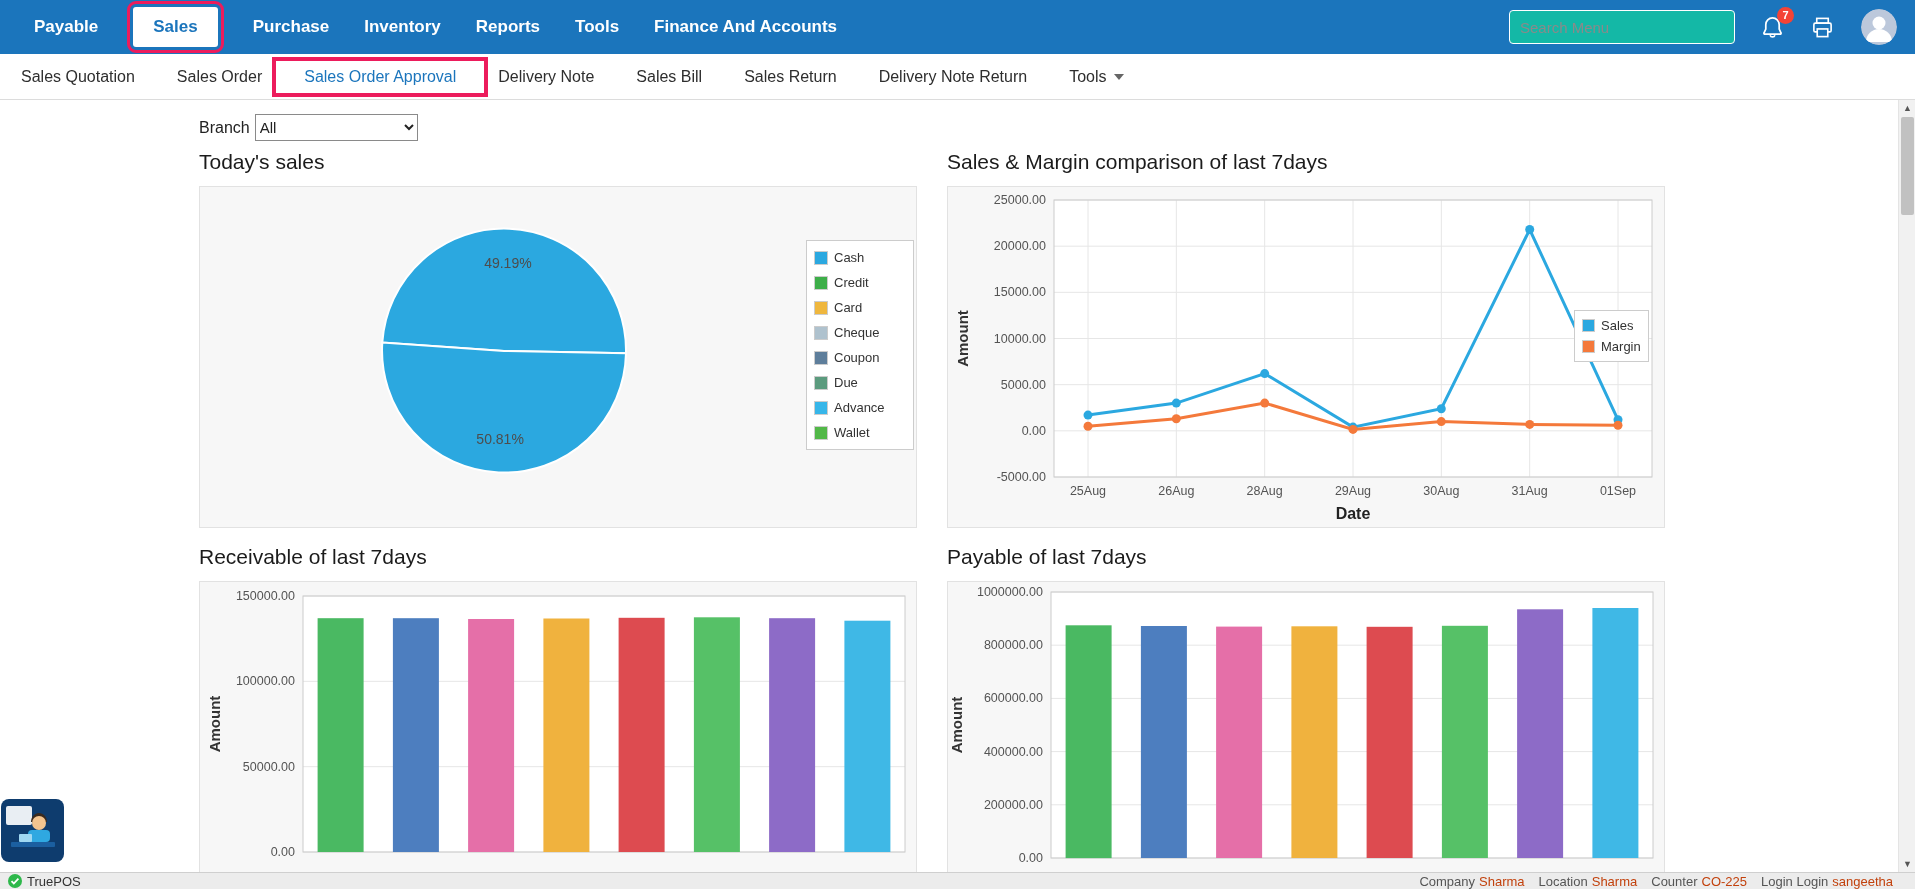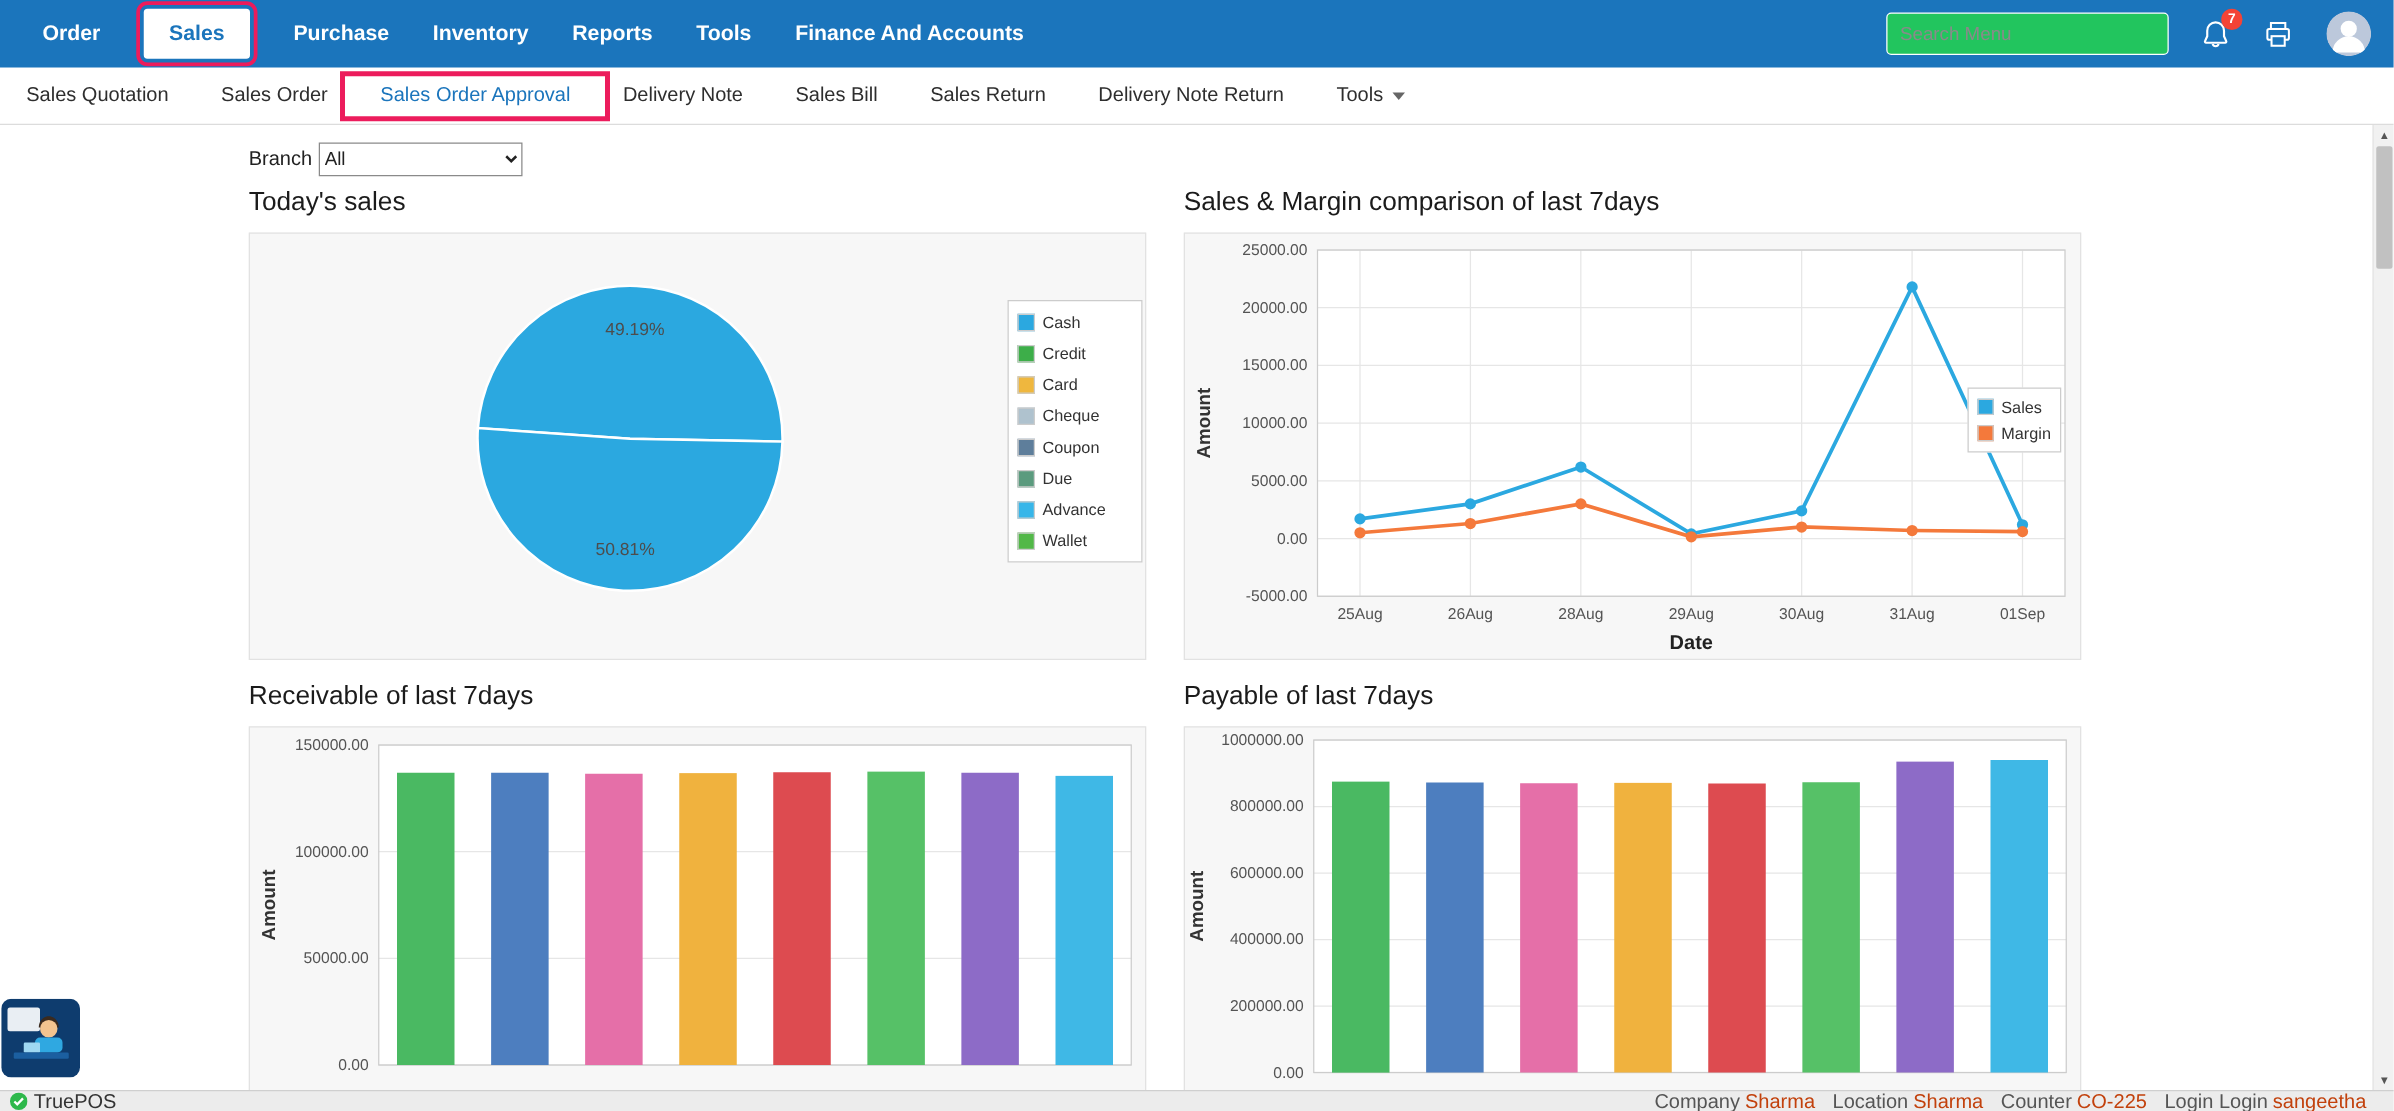--- a/index.html
+++ b/index.html
@@ -11,21 +11,21 @@
 
   
   .navbar{position:absolute;left:0;top:0;width:1915px;height:54px;background:var(--navbar-blue);
     display:flex;align-items:center;justify-content:space-between;padding:0 18px 0 34px;z-index:20}
   .nav-items{display:flex;align-items:center;gap:35px}
   .nav-item{color:#fff;font-size:17px;font-weight:700;cursor:pointer;white-space:nowrap}
   .nav-item.active{background:#fff;color:var(--navbar-blue);padding:10px 20px;border-radius:3px}
   .nav-item.annotated{outline:3px solid var(--annotation-red);outline-offset:3px}
   .nav-right{display:flex;align-items:center;gap:26px}
   .search{width:226px;height:34px;border:1px solid #fff;border-radius:4px;padding:0 10px;
-    font-size:15px;color:#333;outline:none;font-family:inherit;background:#22c55e}
+    font-size:15px;color:#333;outline:none;font-family:inherit;background:#14b8a6}
   .search::placeholder{color:#8a8a8a}
   .icon-btn{display:flex;align-items:center;justify-content:center;cursor:pointer}
   .bell-wrap{position:relative}
   .badge{position:absolute;top:-8px;right:-10px;background:#F44336;color:#fff;font-size:11px;font-weight:700;
     min-width:17px;height:17px;border-radius:9px;display:flex;align-items:center;justify-content:center;padding:0 3px}
   .avatar{width:36px;height:36px;border-radius:50%;overflow:hidden;cursor:pointer}
 
   
   .subnav{position:absolute;left:0;top:54px;width:1915px;height:46px;background:#fff;
     border-bottom:1px solid #dcdcdc;display:flex;align-items:center;padding-left:0;z-index:15}
@@ -52,21 +52,21 @@
   .legend-row{display:flex;align-items:center;gap:6px;height:25px}
   .legend-row.small{height:21px}
   .legend-swatch{width:14px;height:14px;border:1px solid #ccc;flex:0 0 auto}
   .legend-row.small .legend-swatch{width:13px;height:13px}
   .legend-label{font-size:13px;color:#333;white-space:nowrap}
   #pie-legend{left:606px;top:53px;width:108px}
   #line-legend{left:626px;top:123px}
 
   
   .statusbar{position:absolute;left:0;top:872px;width:1915px;height:17px;background:#ececec;border-top:1px solid #cfcfcf;
-    display:flex;align-items:center;justify-content:space-between;padding:0 22px 0 8px;z-index:30;font-size:16px;line-height:17px}
+    display:flex;align-items:center;justify-content:space-between;padding:0 22px 0 8px;z-index:30;font-size:13px;line-height:17px}
   .brand-wrap{display:flex;align-items:center;gap:5px;color:#333}
   #status-pairs{display:flex;align-items:center;gap:14px}
   .status-pair{display:flex;gap:4px}
   .status-label{color:#555}
   .status-value{font-weight:400;color:#c2410c}
 
   
   .scrollbar{position:absolute;right:0;top:100px;width:17px;height:772px;background:#f1f1f1;z-index:40;border-left:1px solid #e4e4e4}
   .sb-arrow{position:absolute;left:0;width:17px;height:16px;display:flex;align-items:center;justify-content:center;
     color:#555;font-size:9px;cursor:pointer;user-select:none}
@@ -74,21 +74,21 @@
   .sb-thumb{position:absolute;left:2px;top:17px;width:13px;height:98px;background:#c1c1c1;border-radius:2px;cursor:pointer}
 
   
   .chat-widget{position:absolute;left:1px;top:799px;width:63px;height:63px;z-index:35;cursor:pointer}
 </style>
 </head>
 <body>
 
 <div class="navbar">
   <div class="nav-items" id="nav-items">
-      <div class="nav-item">Order</div>
+      <div class="nav-item">Payable</div>
       <div class="nav-item active annotated">Sales</div>
       <div class="nav-item">Purchase</div>
       <div class="nav-item">Inventory</div>
       <div class="nav-item">Reports</div>
       <div class="nav-item">Tools</div>
       <div class="nav-item">Finance And Accounts</div>
     </div>
   <div class="nav-right">
     <input class="search" placeholder="Search Menu" style="">
     <div class="icon-btn bell-wrap">

